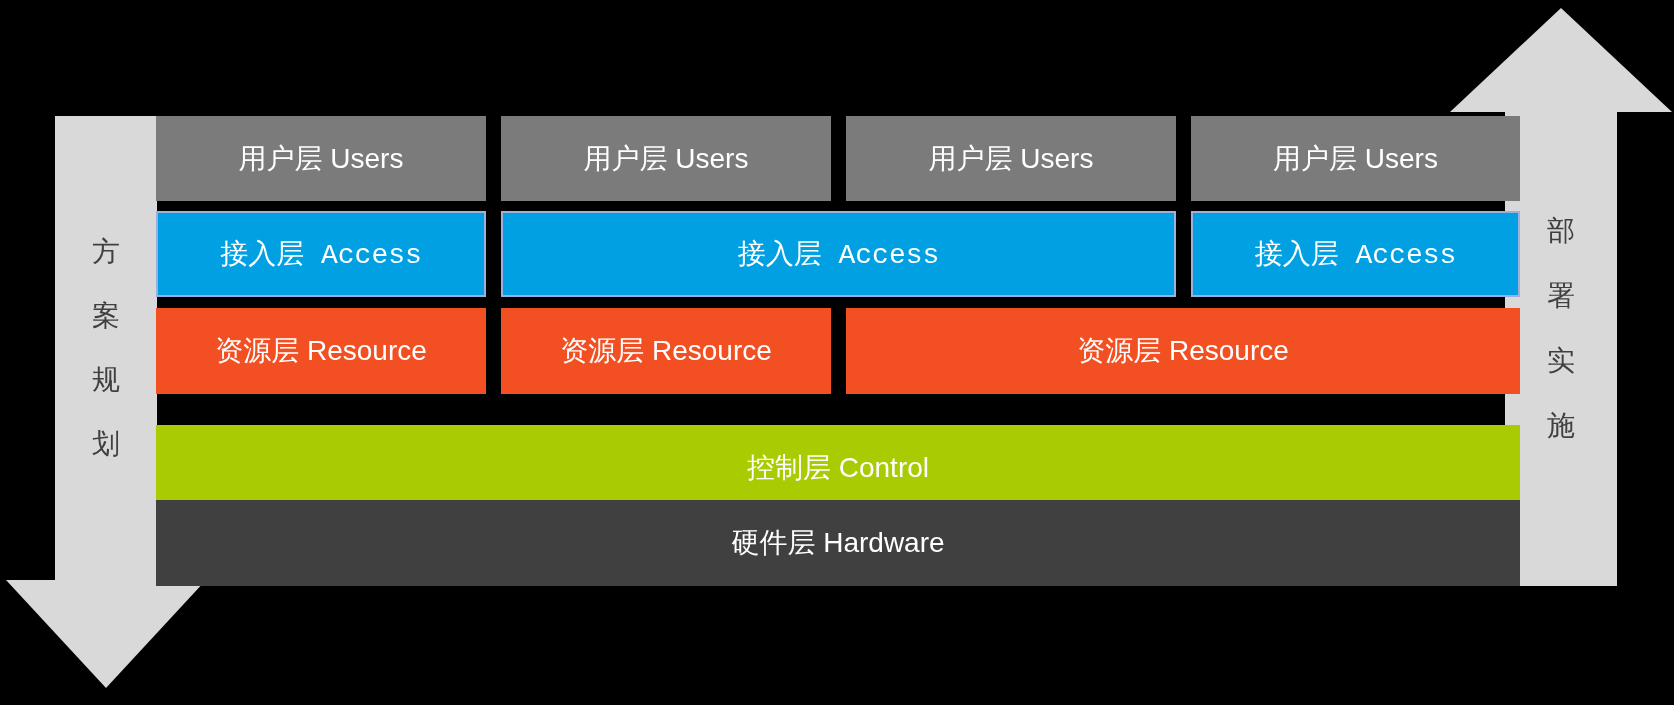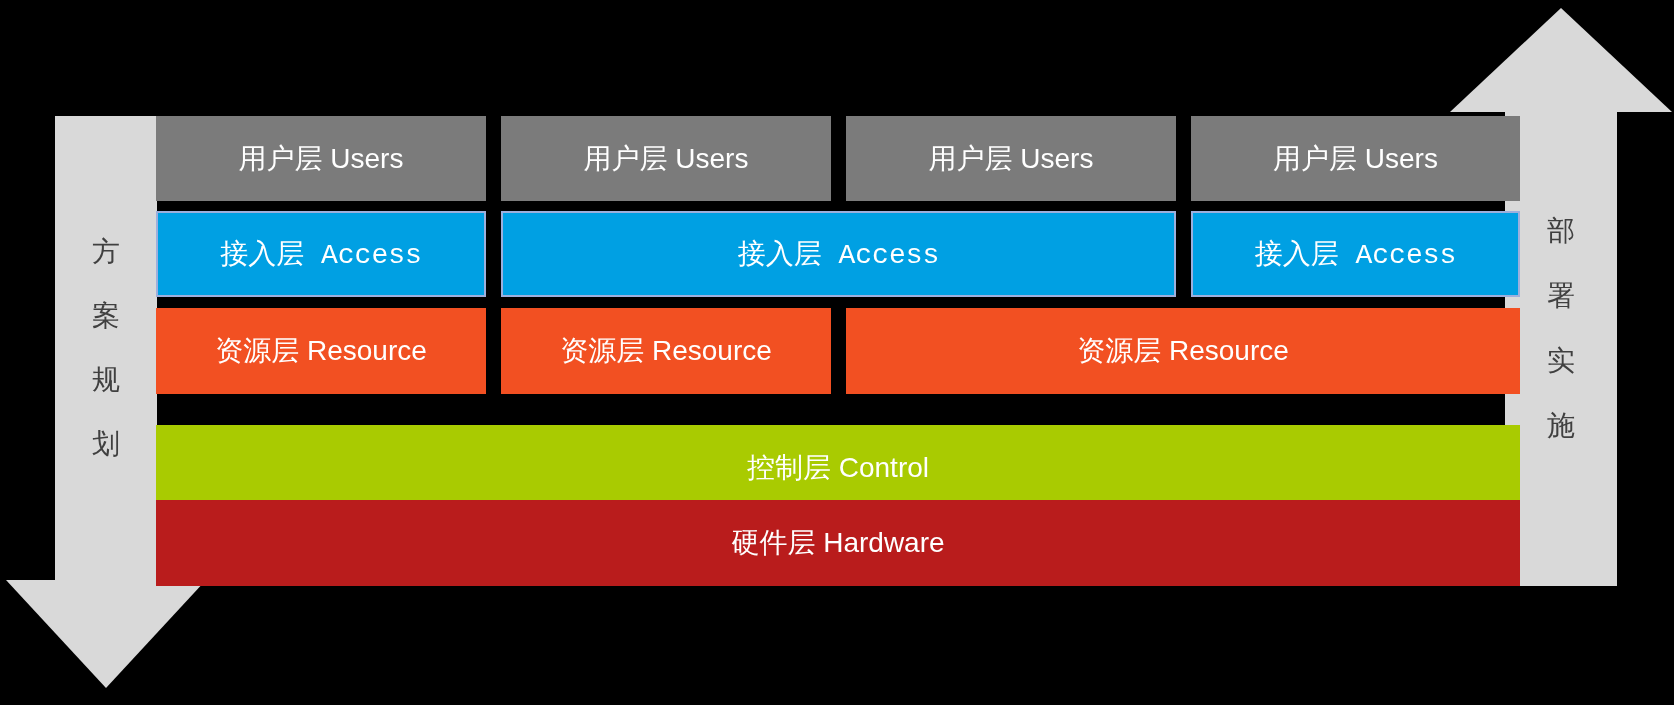--- a/index.html
+++ b/index.html
@@ -78,17 +78,17 @@
     <span class="lbl">资源层 Resource</span>
   </div>
   <div class="box" style="left: 846px; top: 308px; width: 674px; height: 86px; background: rgb(242, 80, 34); color: rgb(255, 255, 255);">
     <span class="lbl">资源层 Resource</span>
   </div>
 
   <div class="box" style="left: 156px; top: 404px; width: 1364px; height: 86px; background: rgb(169, 203, 1); color: rgb(255, 255, 255); margin-top: 21px;">
     <span class="lbl">控制层 Control</span>
   </div>
 
-  <div class="box" style="left: 156px; top: 500px; width: 1364px; height: 86px; background: #b91c1c; color: rgb(255, 255, 255);">
+  <div class="box" style="left: 156px; top: 500px; width: 1364px; height: 86px; background: #404040; color: rgb(255, 255, 255);">
     <span class="lbl">硬件层 Hardware</span>
   </div>
 
 </div>
 
 </body></html>

